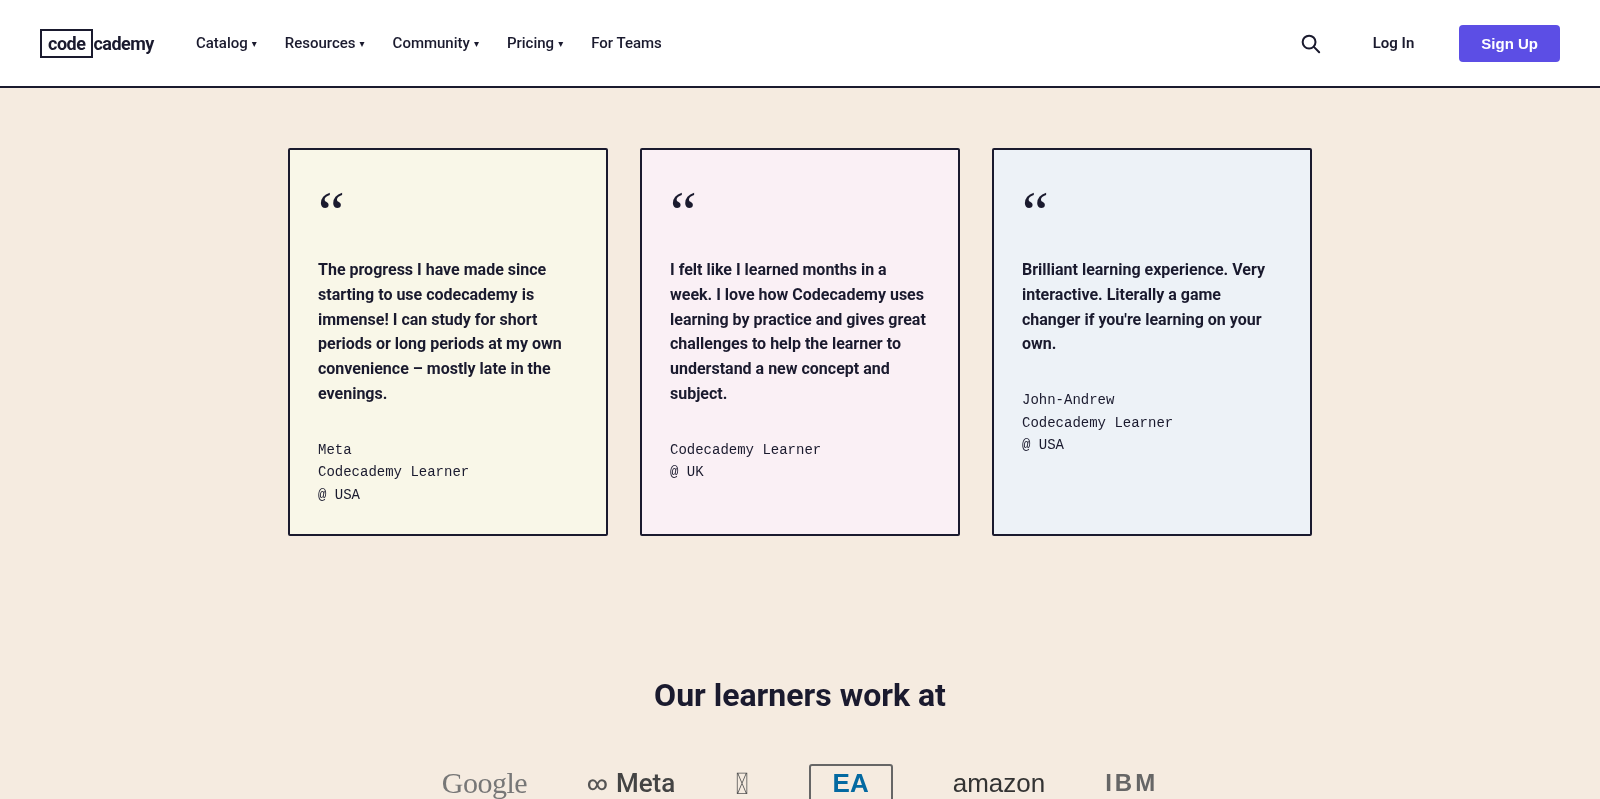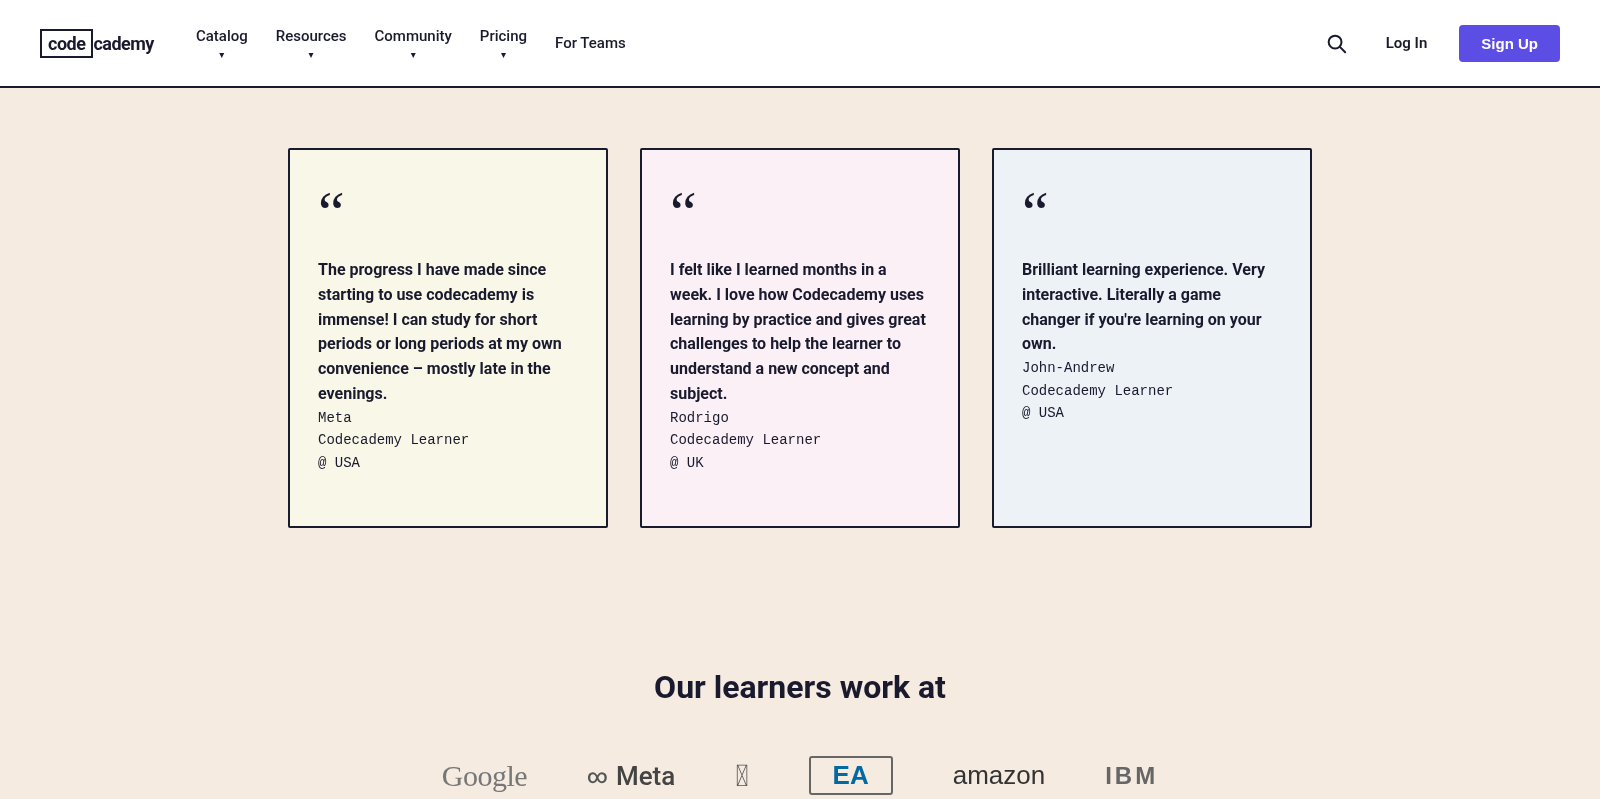--- a/index.html
+++ b/index.html
@@ -49,30 +49,29 @@
     .nav-item {
       display: flex;
       align-items: center;
       gap: 4px;
       padding: 8px 10px;
       font-size: 15px;
       font-weight: 500;
       color: #1a1a2e;
       cursor: pointer;
       white-space: nowrap;
-      flex-direction: column;
     }
     .chevron {
       font-size: 10px;
       color: #1a1a2e;
     }
     .nav-right {
       display: flex;
       align-items: center;
-      gap: 20px;
+      gap: 33px;
     }
     .search-icon-btn {
       cursor: pointer;
       display: flex;
       align-items: center;
       justify-content: center;
       width: 36px;
       height: 36px;
     }
     .search-icon-btn svg { width: 22px; height: 22px; }
@@ -140,20 +139,21 @@
       color: #1a1a2e;
       margin-bottom: 16px;
       font-family: Georgia, serif;
       display: block;
     }
     .testimonial-text {
       font-size: 16px;
       font-weight: 700;
       color: #1a1a2e;
       line-height: 1.55;
+      margin-bottom: 32px;
     }
     .testimonial-name {
       font-size: 14px;
       color: #1a1a2e;
       font-family: 'Courier New', monospace;
       line-height: 1.6;
     }
 
     
     .companies-section {
@@ -249,21 +249,20 @@
         <div>Meta</div>
         <div>Codecademy Learner</div>
         <div>@ USA</div>
       </div>
     </div>
 
     <div class="testimonial-card card-pink">
       <span class="quote-mark">“</span>
       <p class="testimonial-text">I felt like I learned months in a week. I love how Codecademy uses learning by practice and gives great challenges to help the learner to understand a new concept and subject.</p>
       <div class="testimonial-name">
-        <div>Rodrigo</div>
         <div>Codecademy Learner</div>
         <div>@ UK</div>
       </div>
     </div>
 
     <div class="testimonial-card card-blue">
       <span class="quote-mark">“</span>
       <p class="testimonial-text">Brilliant learning experience. Very interactive. Literally a game changer if you're learning on your own.</p>
       <div class="testimonial-name">
         <div>John-Andrew</div>

